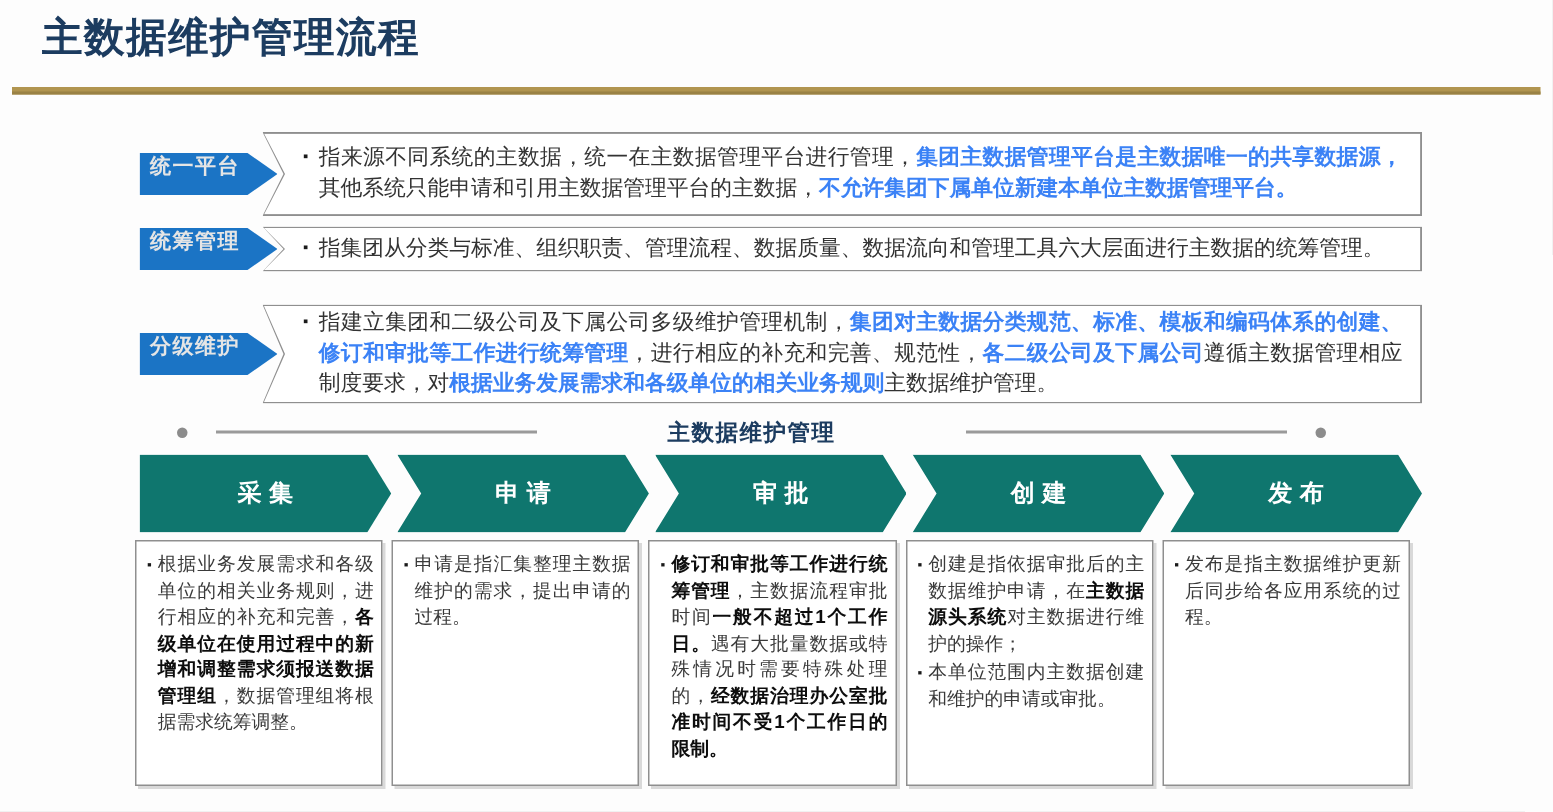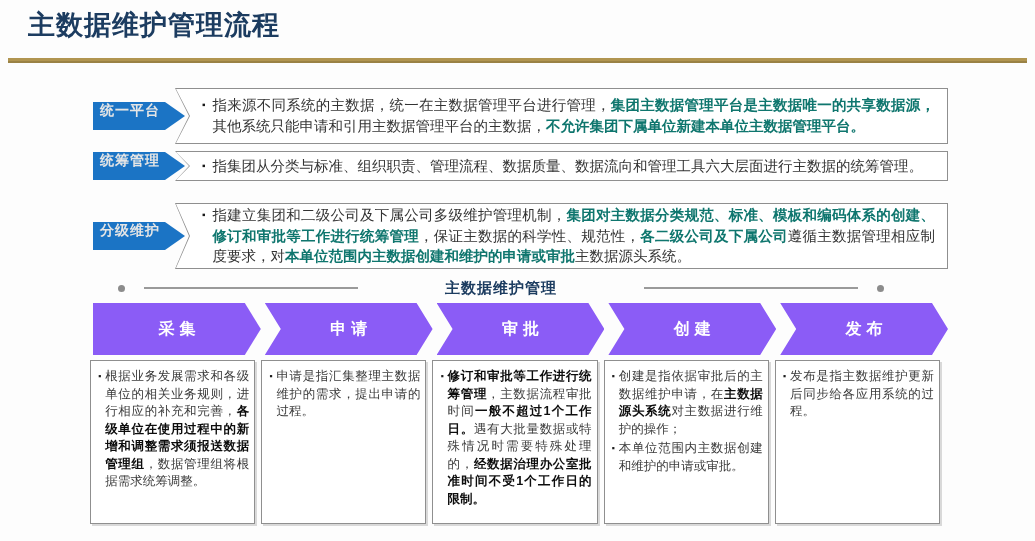--- a/index.html
+++ b/index.html
@@ -43,38 +43,38 @@
     display:flex;align-items:center;
     padding:2px 12px 2px 26px;box-sizing:border-box;
   }
   .p-bullet{display:flex;}
   .bullet-marker{
     font-size:10px;color:#1a1a1a;margin:3px 7px 0 0;flex:none;line-height:1.4;
   }
   .p-text{
     font-size:14.5px;line-height:1.42;color:#333;text-align:justify;
   }
-  .p-text span[data-b]{color:#0f766e;}
+  .p-text span[data-b]{color:#3b82f6;}
   
   .flow-header{
     position:absolute;left:118px;top:278px;width:766px;height:20px;
     display:flex;align-items:center;gap:19px;
   }
   .endpoint-dot{width:7px;height:7px;border-radius:50%;background:#8c8c8c;flex:none;}
   .hline{flex:1;height:2px;background:#9a9a9a;}
   .flow-title{
     flex:none;padding:0 68px;font-size:15px;font-weight:bold;color:#1c3c60;
     letter-spacing:1px;
   }
   
   .chevrons{
     position:absolute;left:93px;top:303px;width:855px;height:52px;display:flex;
   }
   .chev{
-    flex:1;background:#8b5cf6;color:#fff;font-weight:bold;font-size:16px;
+    flex:1;background:#0f766e;color:#fff;font-weight:bold;font-size:16px;
     letter-spacing:5px;text-indent:5px;
     display:flex;align-items:center;justify-content:center;
     clip-path:polygon(0 0,calc(100% - 16px) 0,100% 50%,calc(100% - 16px) 100%,0 100%,16px 50%);
   }
   .chev:first-child{
     clip-path:polygon(0 0,calc(100% - 16px) 0,100% 50%,calc(100% - 16px) 100%,0 100%);
   }
   .chev + .chev{margin-left:4px;}
   
   .step-boxes{
@@ -130,21 +130,21 @@
   </div>
 
   <div class="p-row p-row3">
     <div class="p-banner">
       <span>分级维护</span>
     </div>
     <div class="p-box">
       <div class="p-box-inner">
         <div class="p-bullet">
           <span class="bullet-marker">▪</span>
-          <div class="p-text"><span>指建立集团和二级公司及下属公司多级维护管理机制，</span><span data-b="1" style="font-weight: bold;">集团对主数据分类规范、标准、模板和编码体系的创建、修订和审批等工作进行统筹管理</span><span>，保证主数据的科学性、规范性，</span><span data-b="1" style="font-weight: bold;">各二级公司及下属公司</span><span>遵循主数据管理相应制度要求，对</span><span data-b="1" style="font-weight: bold;">本单位范围内主数据创建和维护的申请或审批</span><span>主数据源头系统。</span></div>
+          <div class="p-text"><span>指建立集团和二级公司及下属公司多级维护管理机制，</span><span data-b="1" style="font-weight: bold;">集团对主数据分类规范、标准、模板和编码体系的创建、修订和审批等工作进行统筹管理</span><span>，进行相应的补充和完善、规范性，</span><span data-b="1" style="font-weight: bold;">各二级公司及下属公司</span><span>遵循主数据管理相应制度要求，对</span><span data-b="1" style="font-weight: bold;">根据业务发展需求和各级单位的相关业务规则</span><span>主数据维护管理。</span></div>
         </div>
       </div>
     </div>
   </div>
 
   <div class="flow-header">
     <span class="endpoint-dot"></span>
     <span class="hline"></span>
     <span class="flow-title">主数据维护管理</span>
     <span class="hline"></span>

